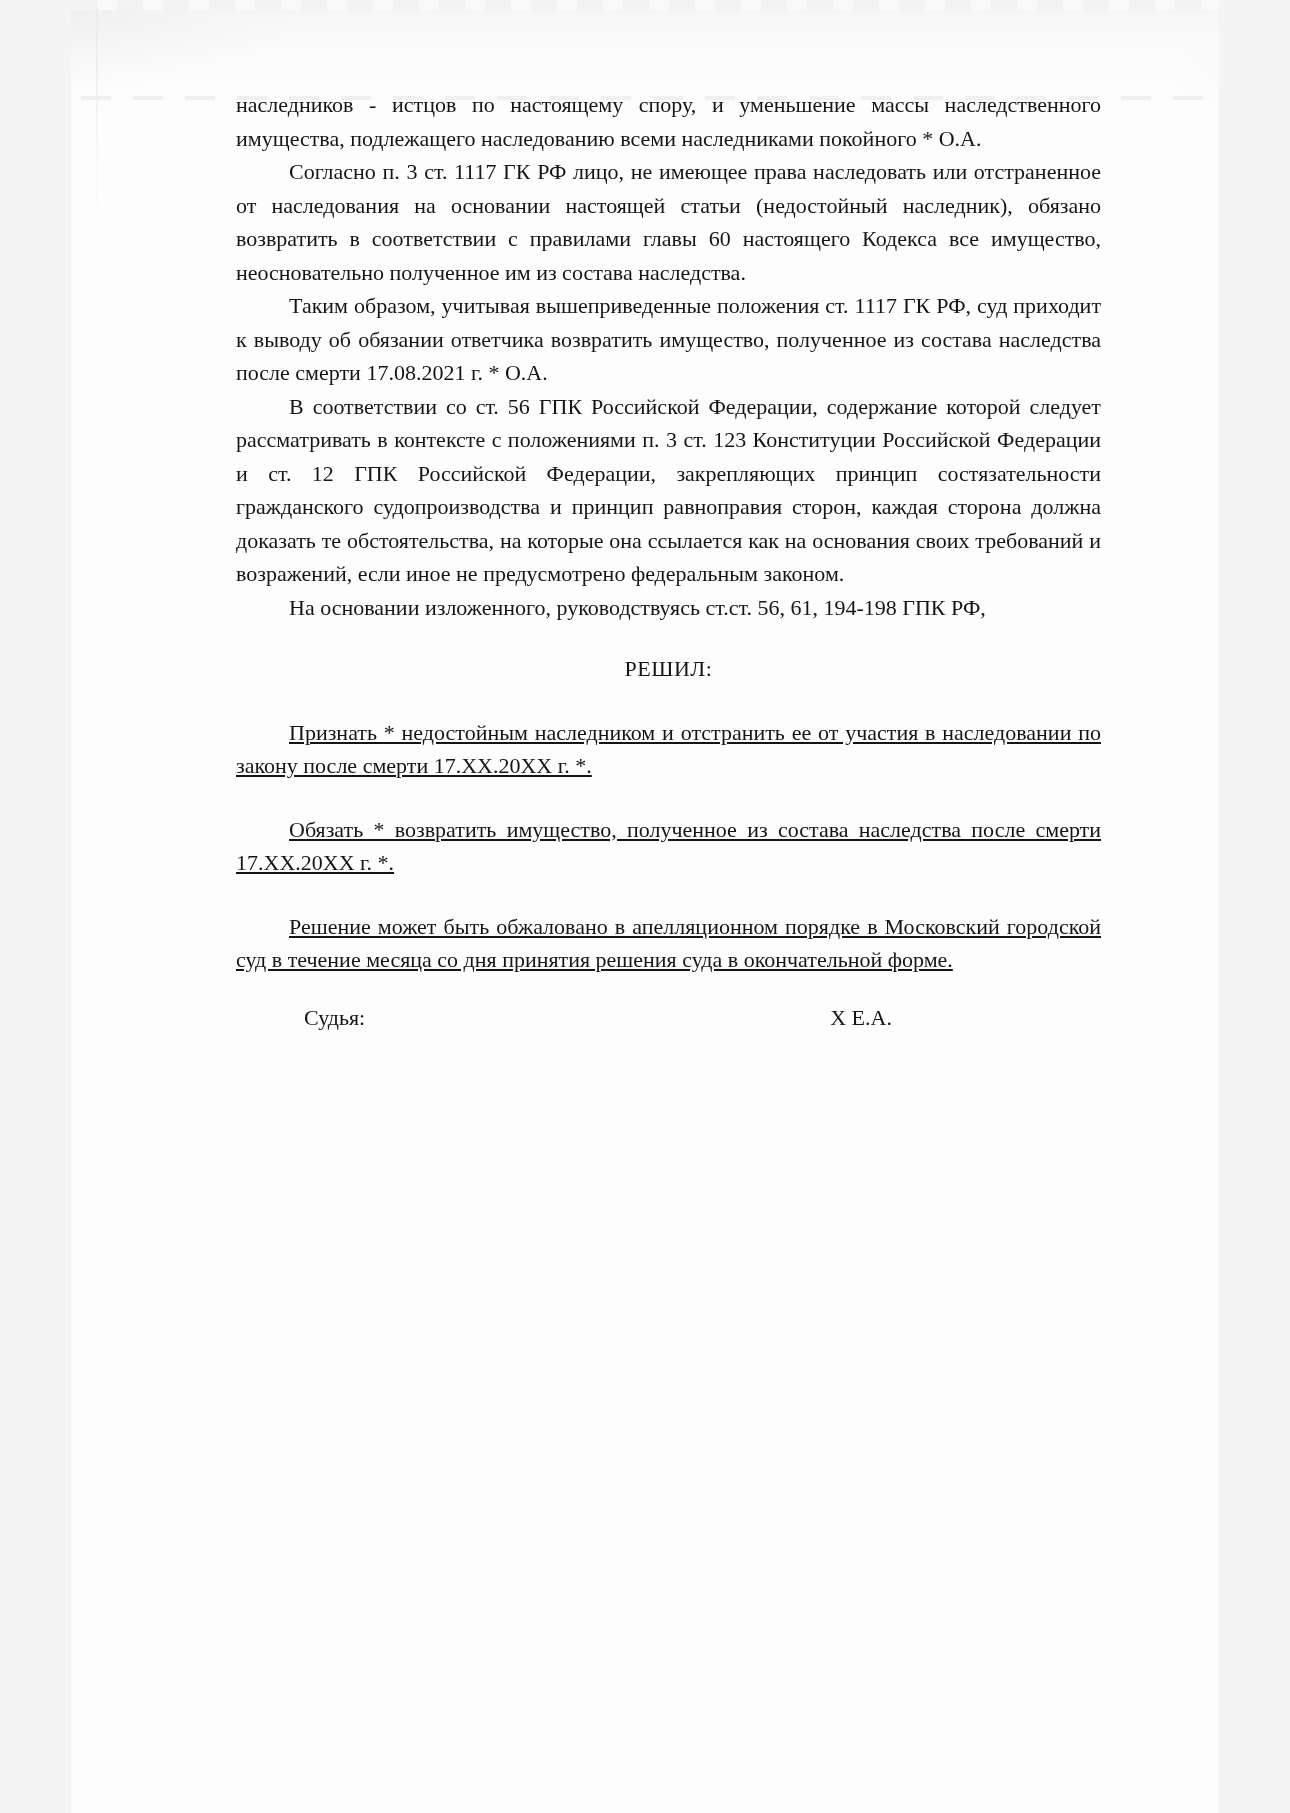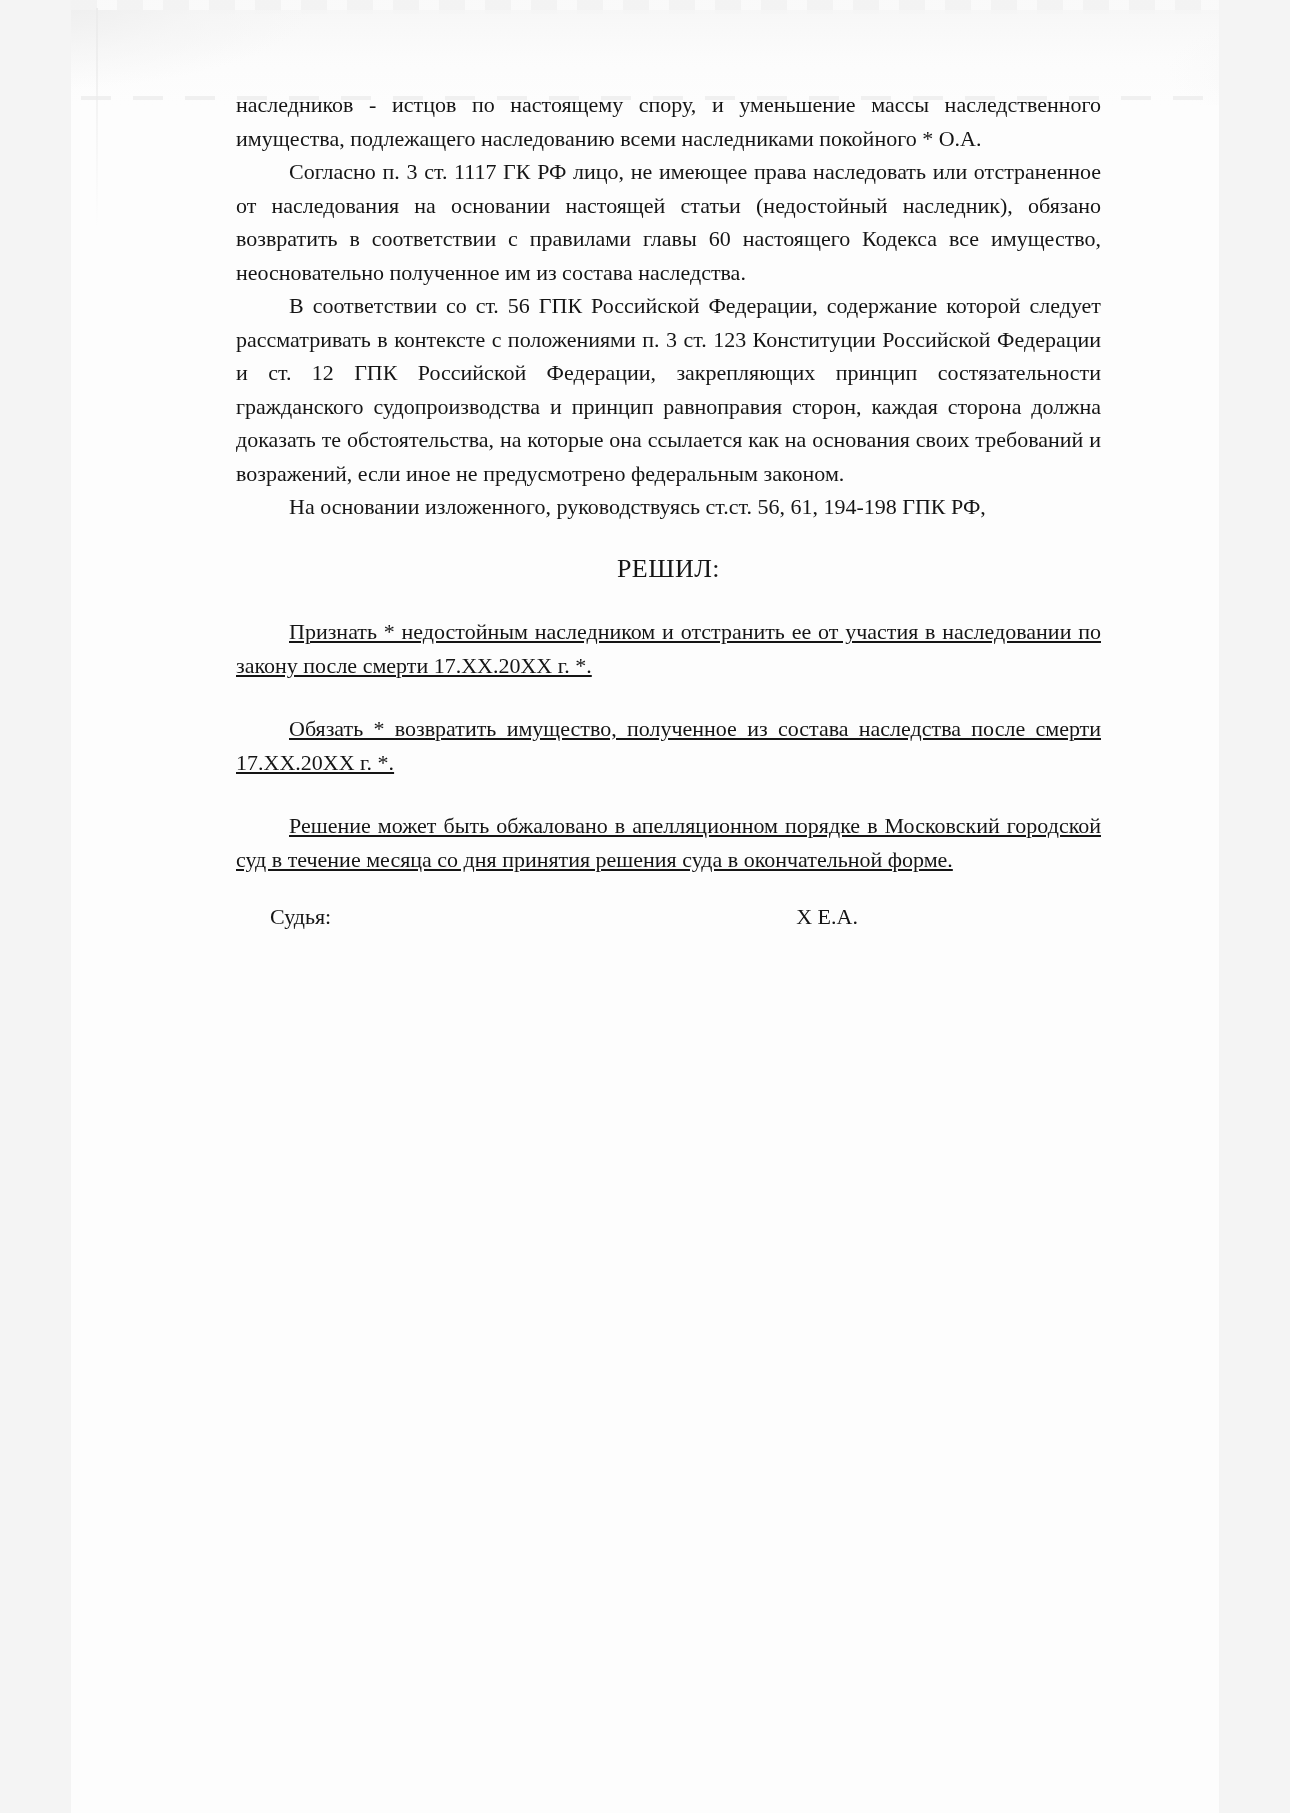--- a/index.html
+++ b/index.html
@@ -63,50 +63,51 @@
   }
   p.para {
     margin: 0;
     text-indent: 53px;
   }
   p.para.no-indent { text-indent: 0; }
   p.para.deep-indent { text-indent: 66px; }
   p.para.gap { margin-top: 30px; text-decoration: underline; }
   .heading {
     margin: 28px 0 30px 0;
-    font-size: 26px;
+    font-size: 22px;
     font-weight: normal;
     text-align: center;
     letter-spacing: .5px;
   }
   .sig-row {
     display: flex;
     margin-top: 24px;
     text-align: left;
   }
-  .sig-label { margin-left: 34px; }
+  .sig-label { margin-left: 68px; }
   .sig-name  { margin-left: 465px; }
 </style>
 </head>
 <body>
 
 <div class="canvas">
 
   <div class="scan-top-strip"></div>
   <div class="scan-top-shadow"></div>
   <div class="scan-dash-line" style="top:96px;"></div>
   <div class="scan-left-edge"></div>
 
   <div class="text-block">
 
     <p class="para no-indent">наследников -  истцов по настоящему спору, и уменьшение массы наследственного имущества, подлежащего наследованию всеми наследниками покойного * О.А.</p>
 
 
     <p class="para">Согласно п. 3 ст. 1117 ГК РФ лицо, не имеющее права наследовать или отстраненное от наследования на основании настоящей статьи (недостойный наследник), обязано возвратить в соответствии с правилами главы 60 настоящего Кодекса все имущество, неосновательно полученное им из состава наследства.</p>
 
+    <p class="para">Таким образом, учитывая вышеприведенные положения ст. 1117 ГК РФ, суд приходит к выводу  об обязании ответчика возвратить имущество, полученное из состава наследства после смерти 17.08.2021 г.    * О.А.</p>
 
     <p class="para">В соответствии со ст. 56 ГПК Российской Федерации, содержание которой следует рассматривать в контексте с положениями п. 3 ст. 123 Конституции Российской Федерации и ст. 12 ГПК Российской Федерации, закрепляющих принцип состязательности гражданского судопроизводства и принцип равноправия сторон, каждая сторона должна доказать те обстоятельства, на которые она ссылается как на основания своих требований и возражений, если иное не предусмотрено федеральным законом.</p>
 
 
     <p class="para">На основании изложенного, руководствуясь ст.ст. 56, 61, 194-198 ГПК РФ,</p>
 
     <h2 class="heading">РЕШИЛ:</h2>
 
 
     <p class="para gap">Признать * недостойным наследником и отстранить ее от участия в наследовании по закону после смерти 17.ХХ.20ХХ г.    *.</p>

